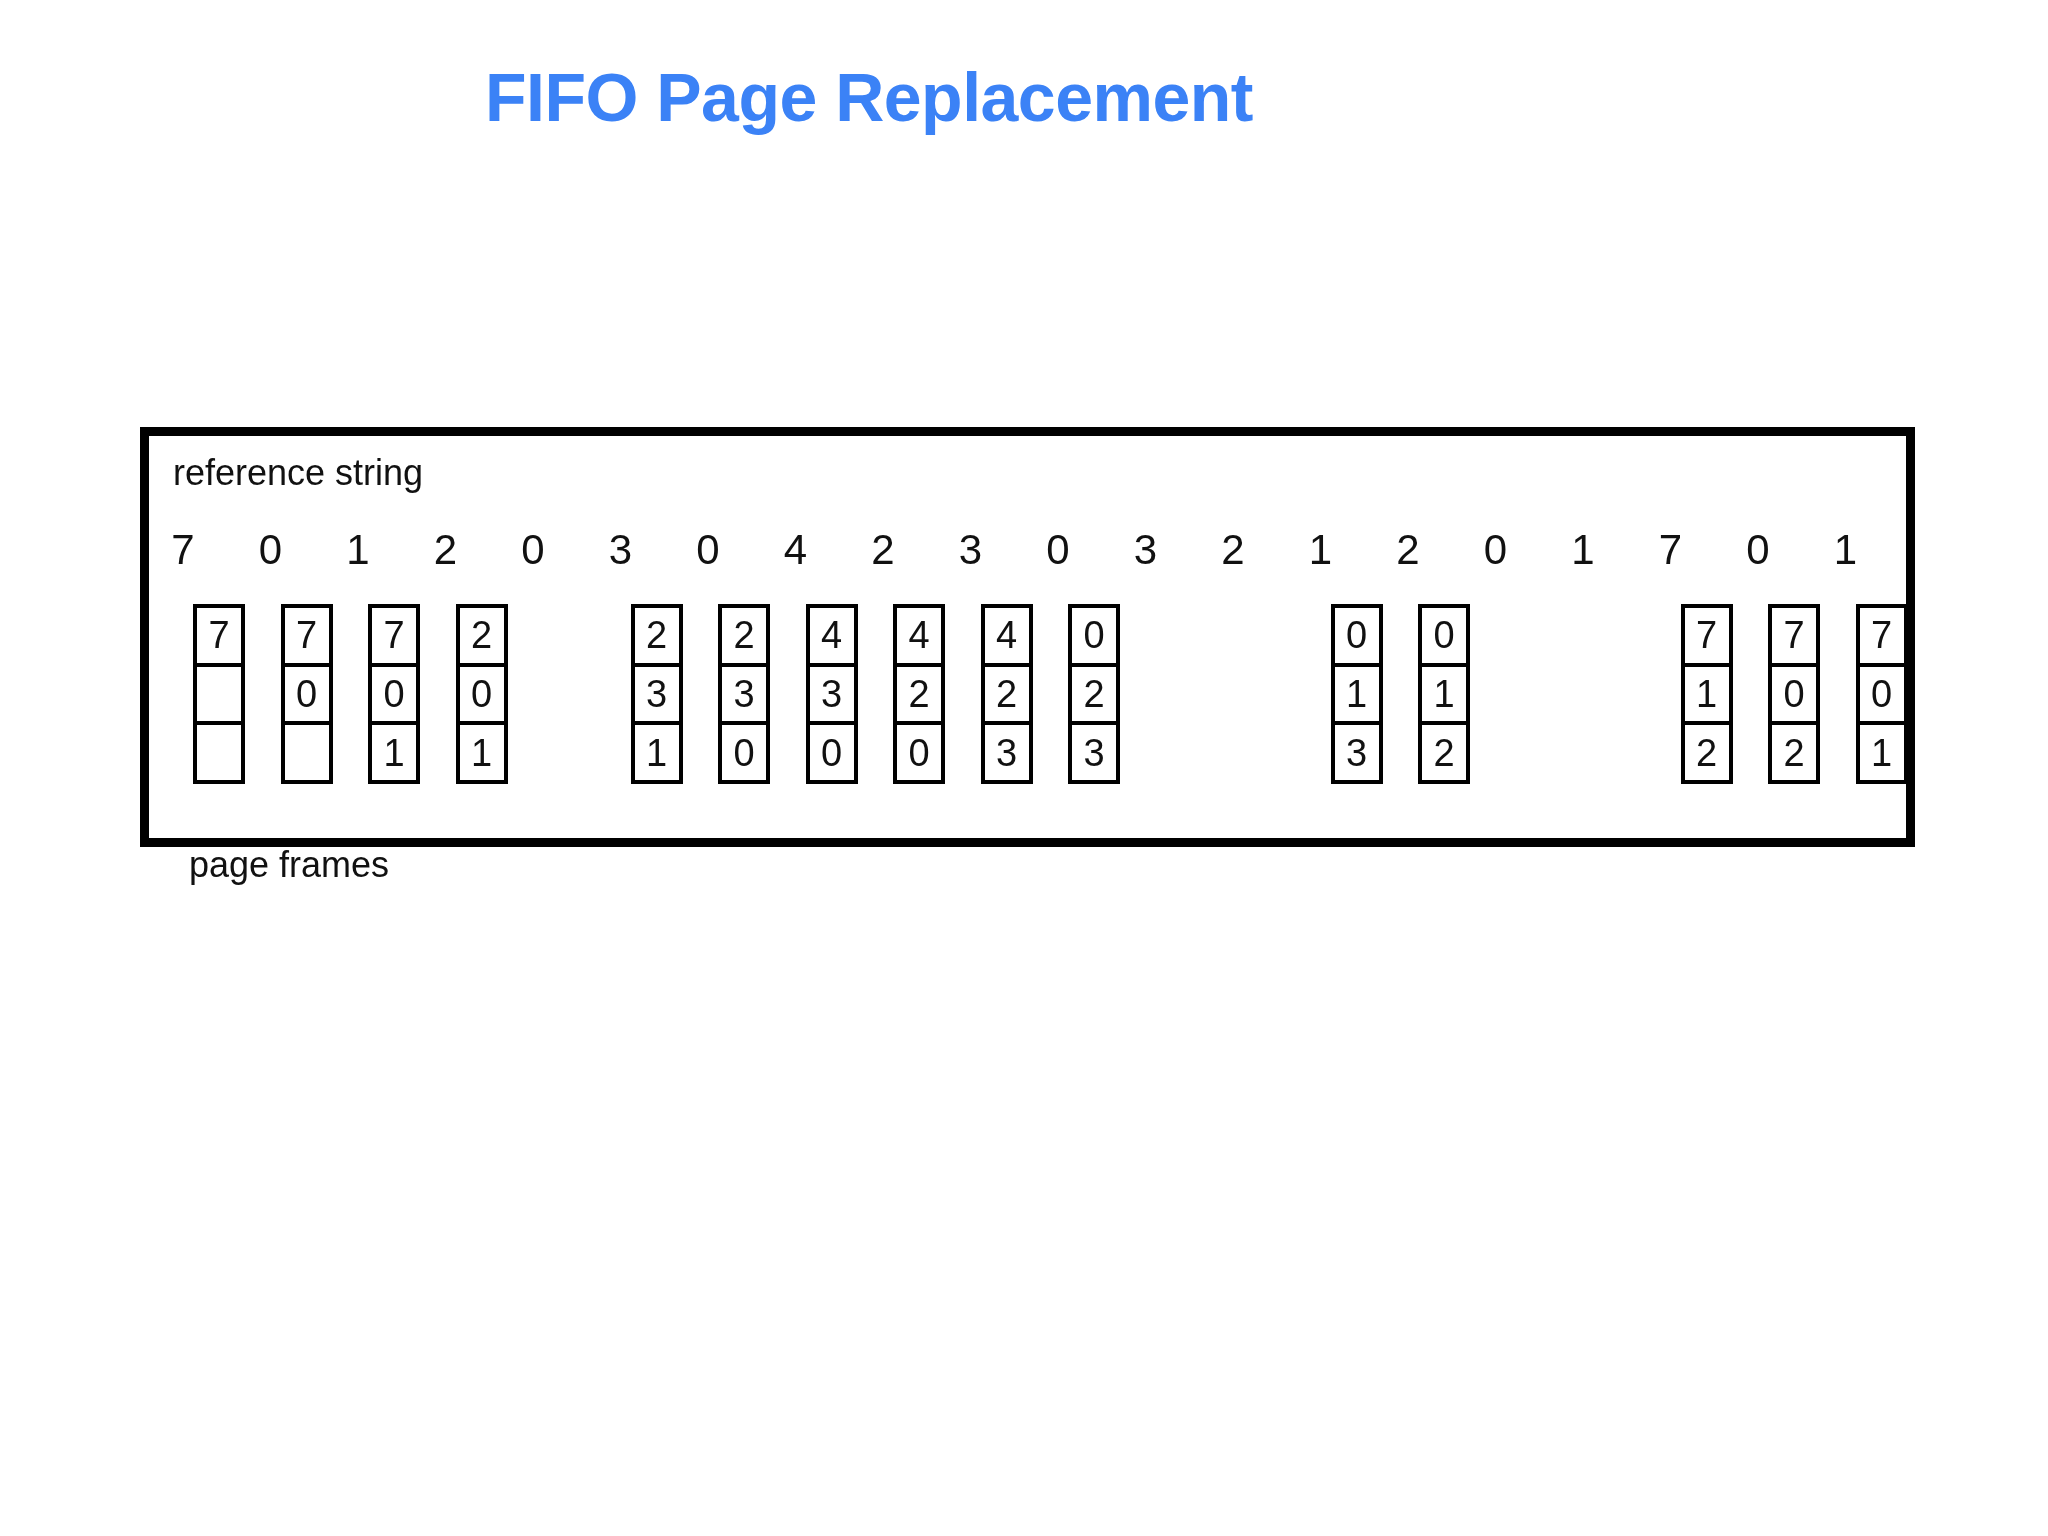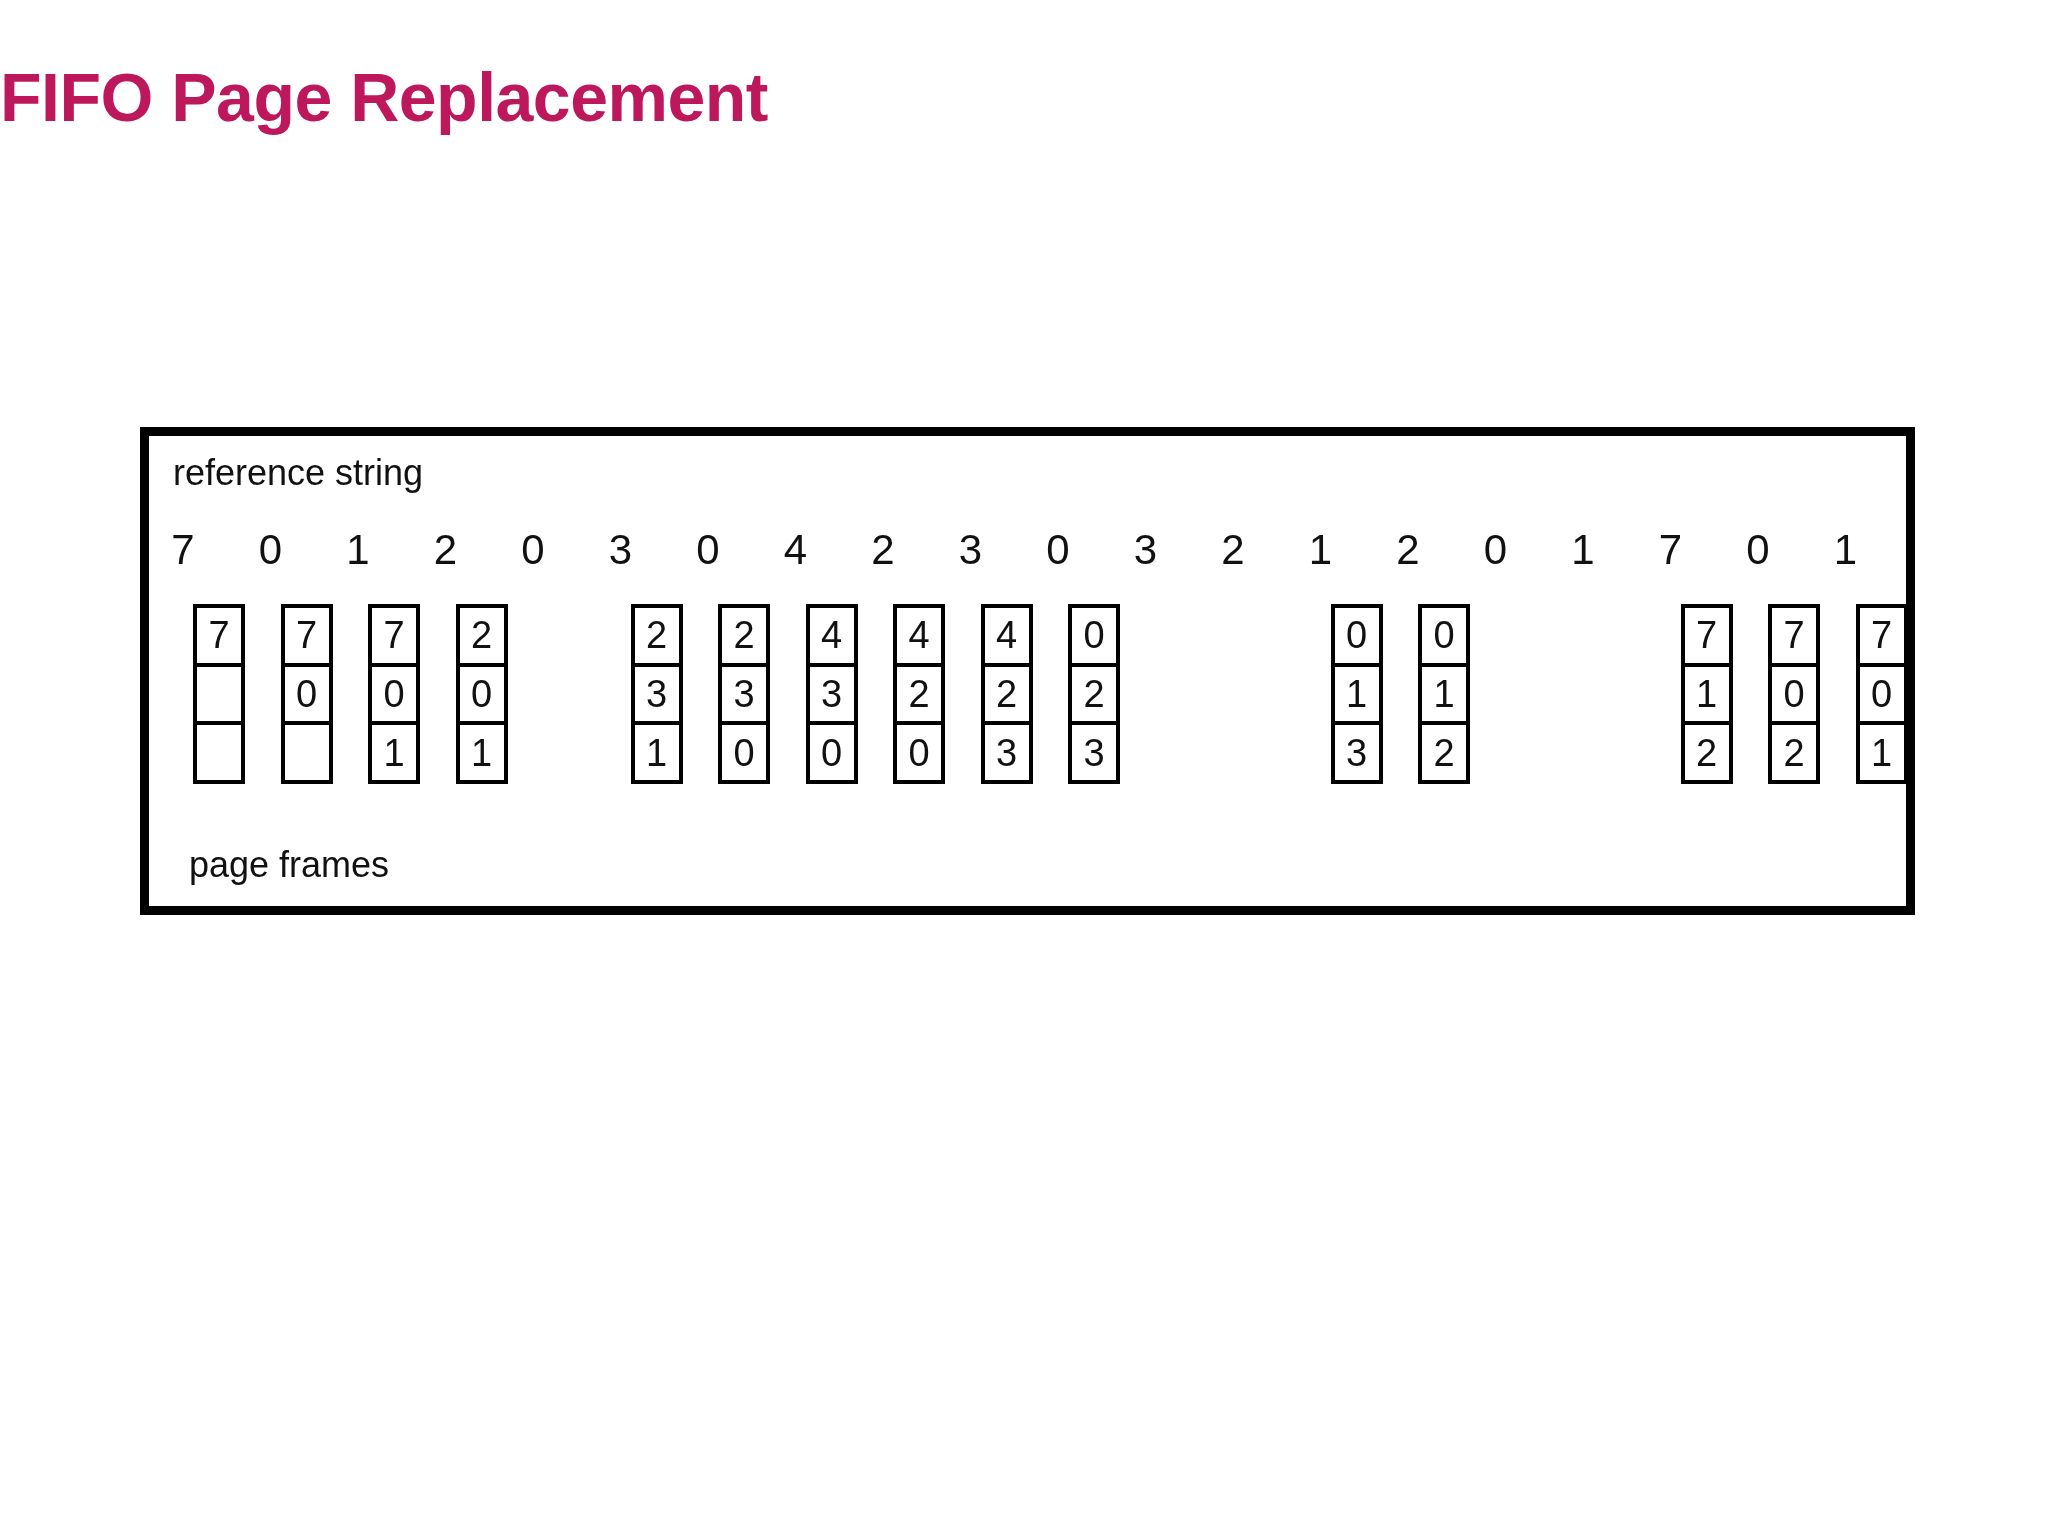--- a/index.html
+++ b/index.html
@@ -16,35 +16,36 @@
     overflow: hidden;
     position: relative;
   }
 
   
   #slide-title {
     position: absolute;
     left: 0;
     top: 58px;
     width: 1738px;
+    text-align: center;
     font-family: "Liberation Sans", sans-serif;
     font-weight: bold;
     font-size: 68px;
     letter-spacing: -0.5px;
-    color: #be185d;
+    color: #3b82f6;
     white-space: nowrap;
   }
 
   
   #figure {
     position: absolute;
     left: 140px;
     top: 427px;
     width: 1775px;
-    height: 488px;
+    height: 420px;
     box-sizing: border-box;
     border: 9px solid #000000;
     background: #ffffff;
   }
 
   .fig-label {
     position: absolute;
     font-family: "Liberation Sans", sans-serif;
     font-size: 36px;
     color: #111111;

